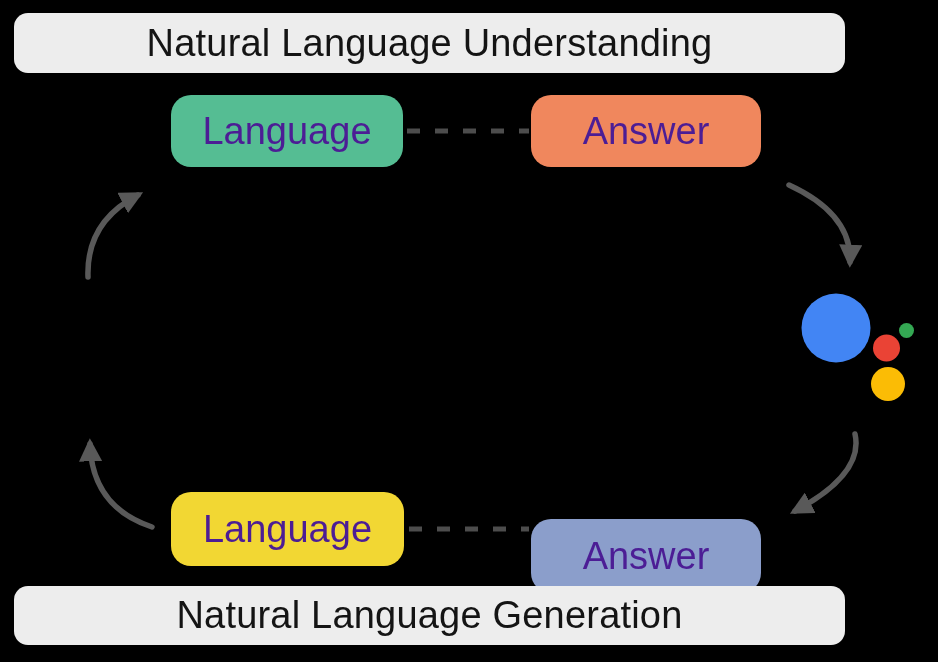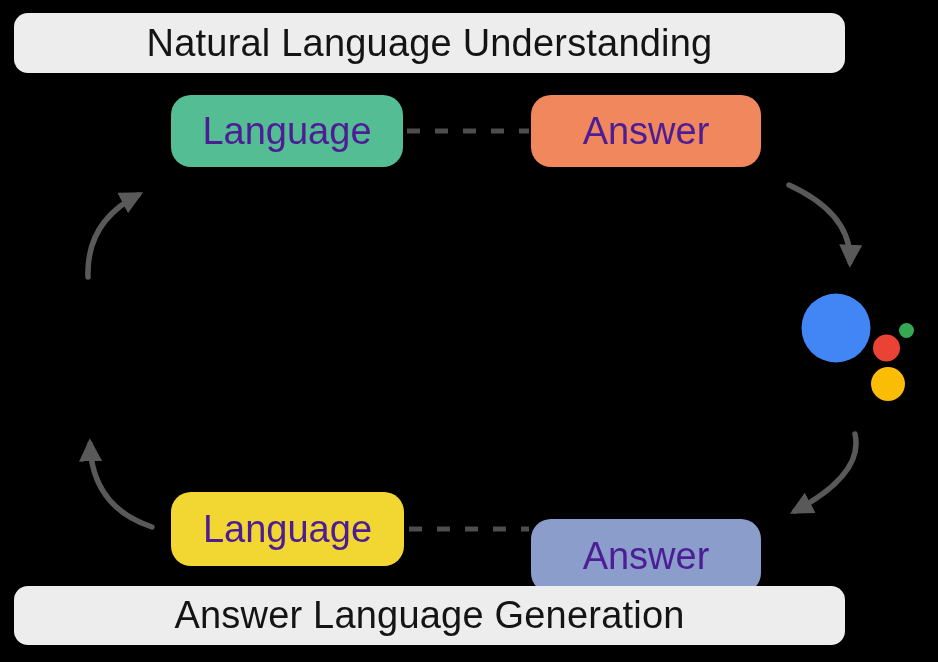--- a/index.html
+++ b/index.html
@@ -90,16 +90,16 @@
 
     <g>
       <circle cx="836" cy="328" r="34.5" fill="#4285F4"></circle>
       <circle cx="886.5" cy="348" r="13.5" fill="#EA4335"></circle>
       <circle cx="906.5" cy="330.5" r="7.5" fill="#34A853"></circle>
       <circle cx="888" cy="384" r="17" fill="#FBBC05"></circle>
     </g>
   </svg>
 
   <div class="banner" id="banner-bottom">
-    <span>Answer Language Generation</span>
+    <span>Natural Language Generation</span>
   </div>
 
 </div>
 
 </body></html>

